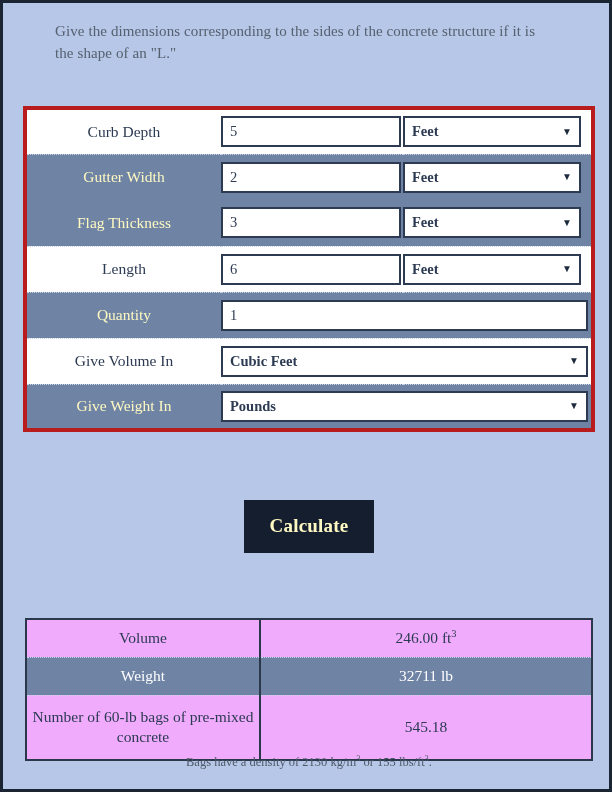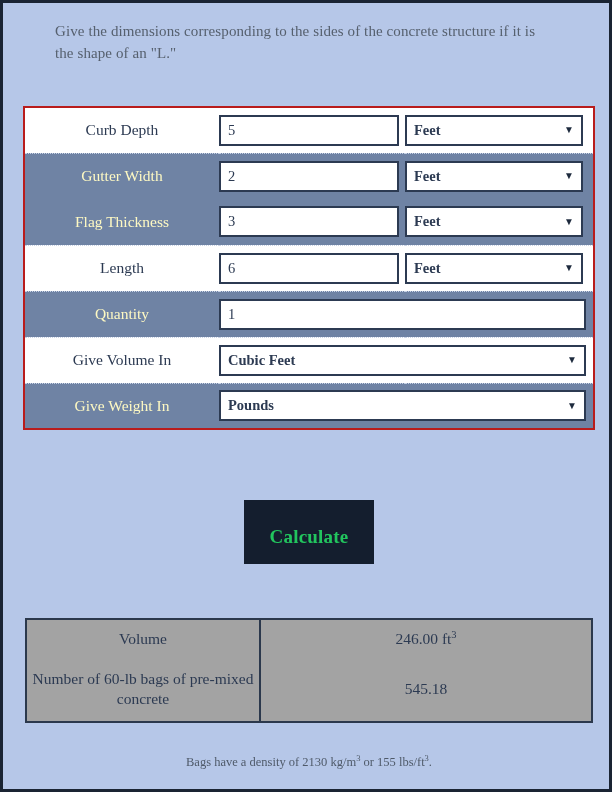--- a/index.html
+++ b/index.html
@@ -28,21 +28,21 @@
     color: #56606e;
     letter-spacing: .1px;
   }
 
   
   .form-table {
     position: absolute;
     left: 20px;
     top: 103px;
     width: 572px;
-    border: 2px solid #b91c1c;
+    border: 4px solid #b91c1c;
     box-sizing: border-box;
     border-collapse: collapse;
     table-layout: fixed;
   }
   .form-table tr { height: 46px; }
   .form-table td {
     padding: 0;
     vertical-align: middle;
   }
   .row-light { background: #ffffff; }
@@ -103,24 +103,24 @@
   .calc-wrap {
     position: absolute;
     left: 0;
     top: 497px;
     width: 612px;
     display: flex;
     justify-content: center;
   }
   .calc-btn {
     background: #141e2e;
-    color: #22c55e;
+    color: #fef9c3;
     font-weight: bold;
     font-size: 19px;
-    padding: 26px 26px 16px 26px;
+    padding: 15px 26px 16px 26px;
     letter-spacing: .2px;
     border: none;
     font-family: "Liberation Serif", "DejaVu Serif", serif;
     cursor: pointer;
   }
 
   
   .result-table {
     position: absolute;
     left: 22px;
@@ -132,21 +132,21 @@
     table-layout: fixed;
   }
   .result-table td {
     padding: 0;
     text-align: center;
     vertical-align: middle;
   }
   .result-table .res-label { width: 232px; border-right: 2px solid #2b384c; }
   .result-table tr { height: 38px; }
   .result-table tr.tall { height: 65px; }
-  .res-light { background: #a3a3a3; color: #2c3a52; }
+  .res-light { background: #f0abfc; color: #2c3a52; }
   .res-dark  { background: #6f83a4; color: #ffffff; }
   .res-dark + .res-light { border-top: 1px dotted #c9d3e6; }
   .res-light + .res-dark { border-top: 1px dotted #c9d3e6; }
   .res-label span, .res-value span { font-size: 15.5px; line-height: 1.28; display: inline-block; }
   sup { font-size: .68em; vertical-align: super; line-height: 0; }
 
   .footnote {
     position: absolute;
     left: 0;
     top: 752px;
@@ -254,20 +254,28 @@
   <table class="result-table">
     <tbody>
       <tr class="res-light">
         <td class="res-label">
           <span>Volume</span>
         </td>
         <td class="res-value">
           <span><span>246.00 ft</span><sup>3</sup></span>
         </td>
       </tr>
+      <tr class="res-dark">
+        <td class="res-label">
+          <span>Weight</span>
+        </td>
+        <td class="res-value">
+          <span><span>32711 lb</span></span>
+        </td>
+      </tr>
       <tr class="res-light tall">
         <td class="res-label">
           <span>Number of 60-lb bags of pre-mixed concrete</span>
         </td>
         <td class="res-value">
           <span><span>545.18</span></span>
         </td>
       </tr>
     </tbody>
   </table>

